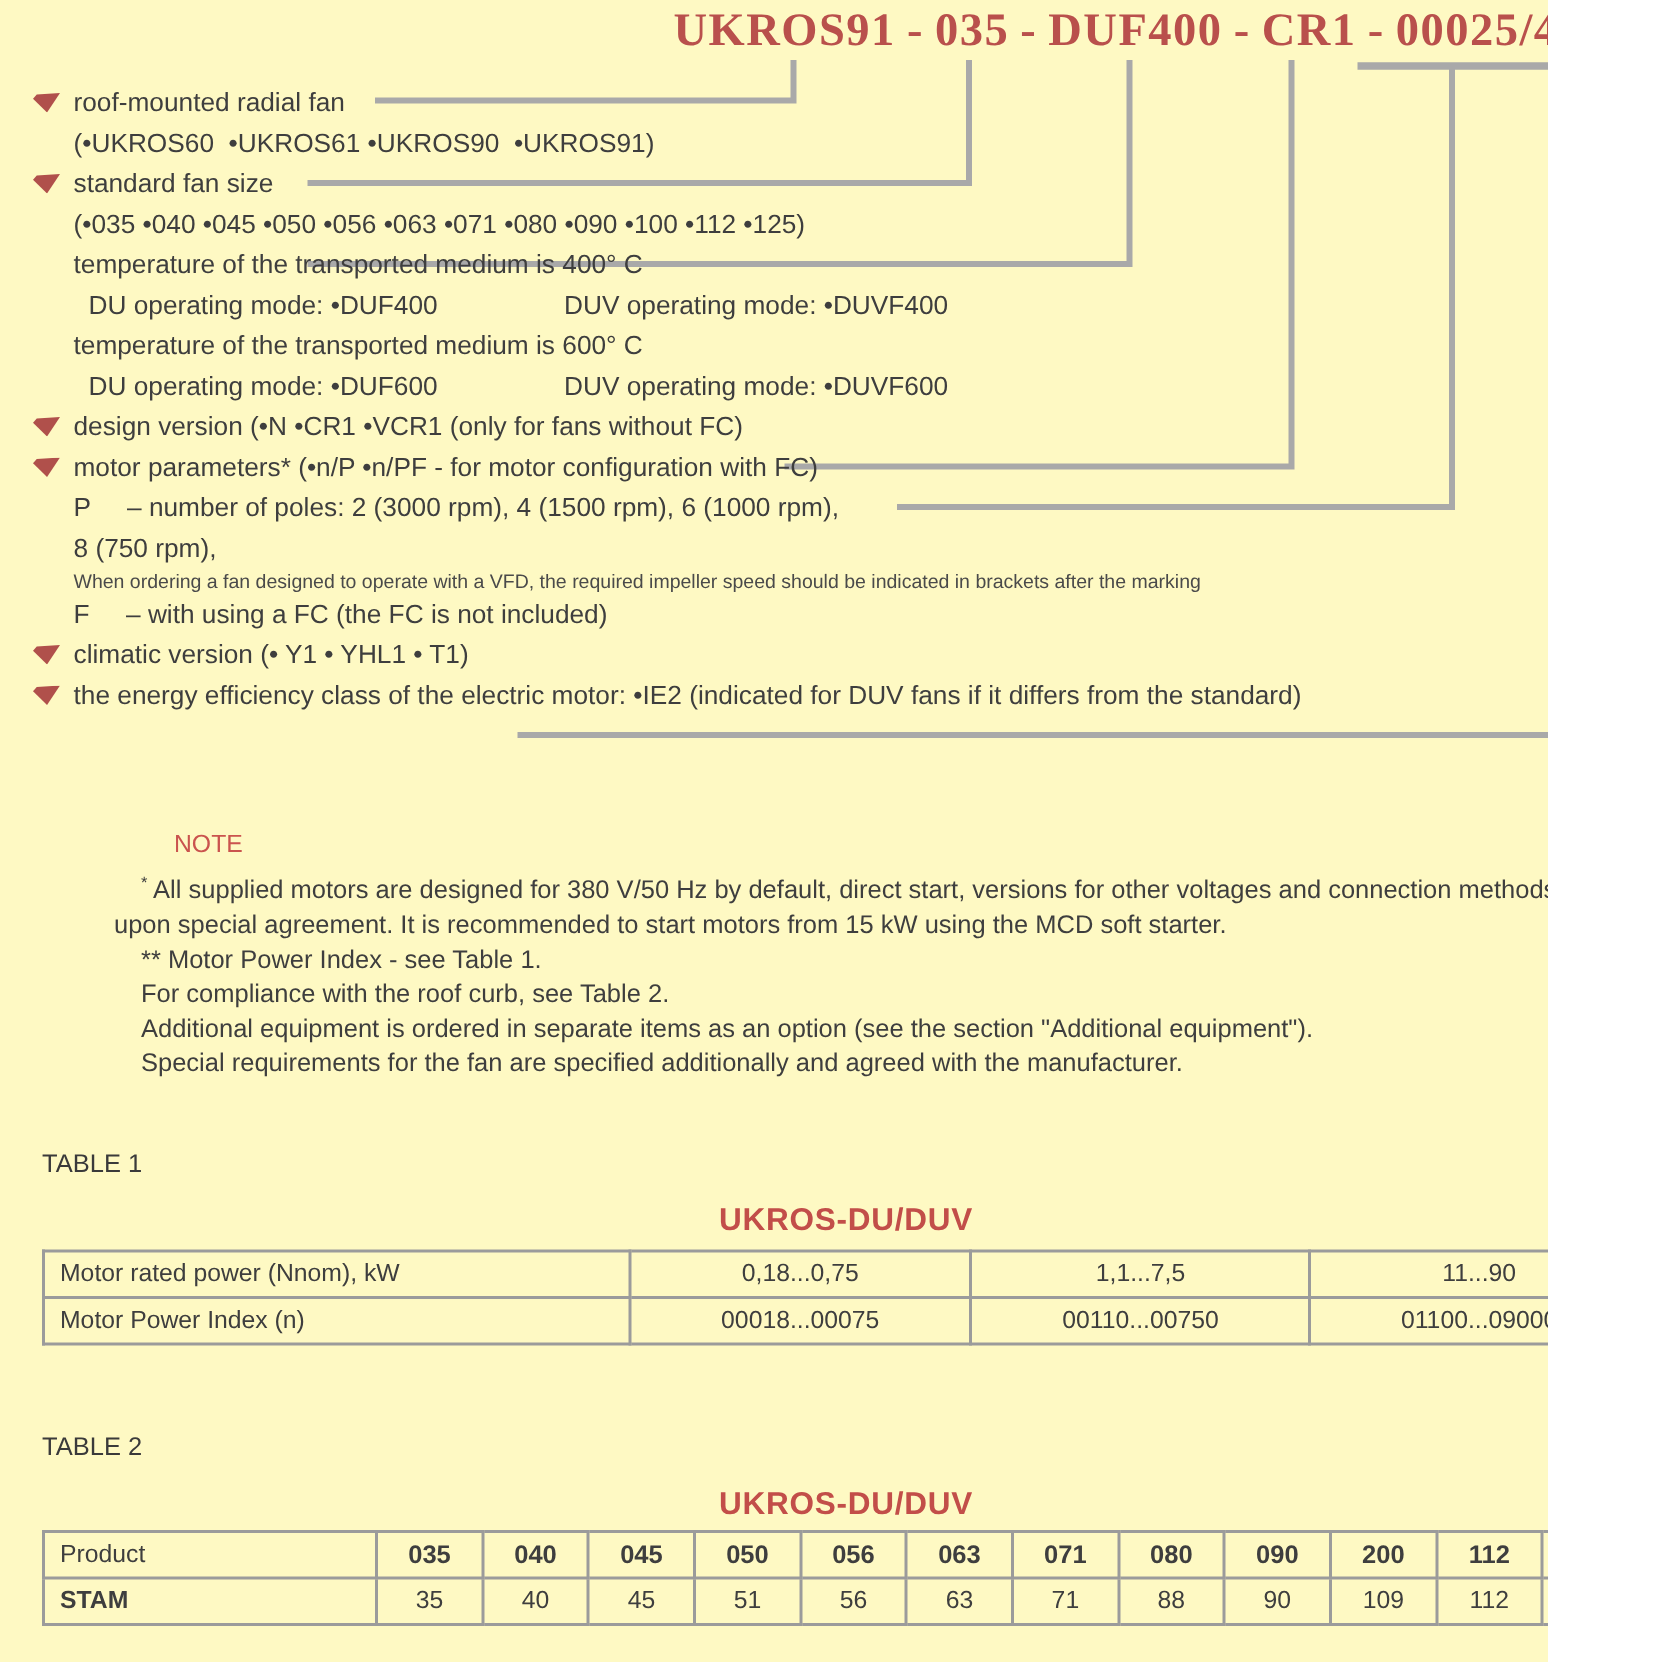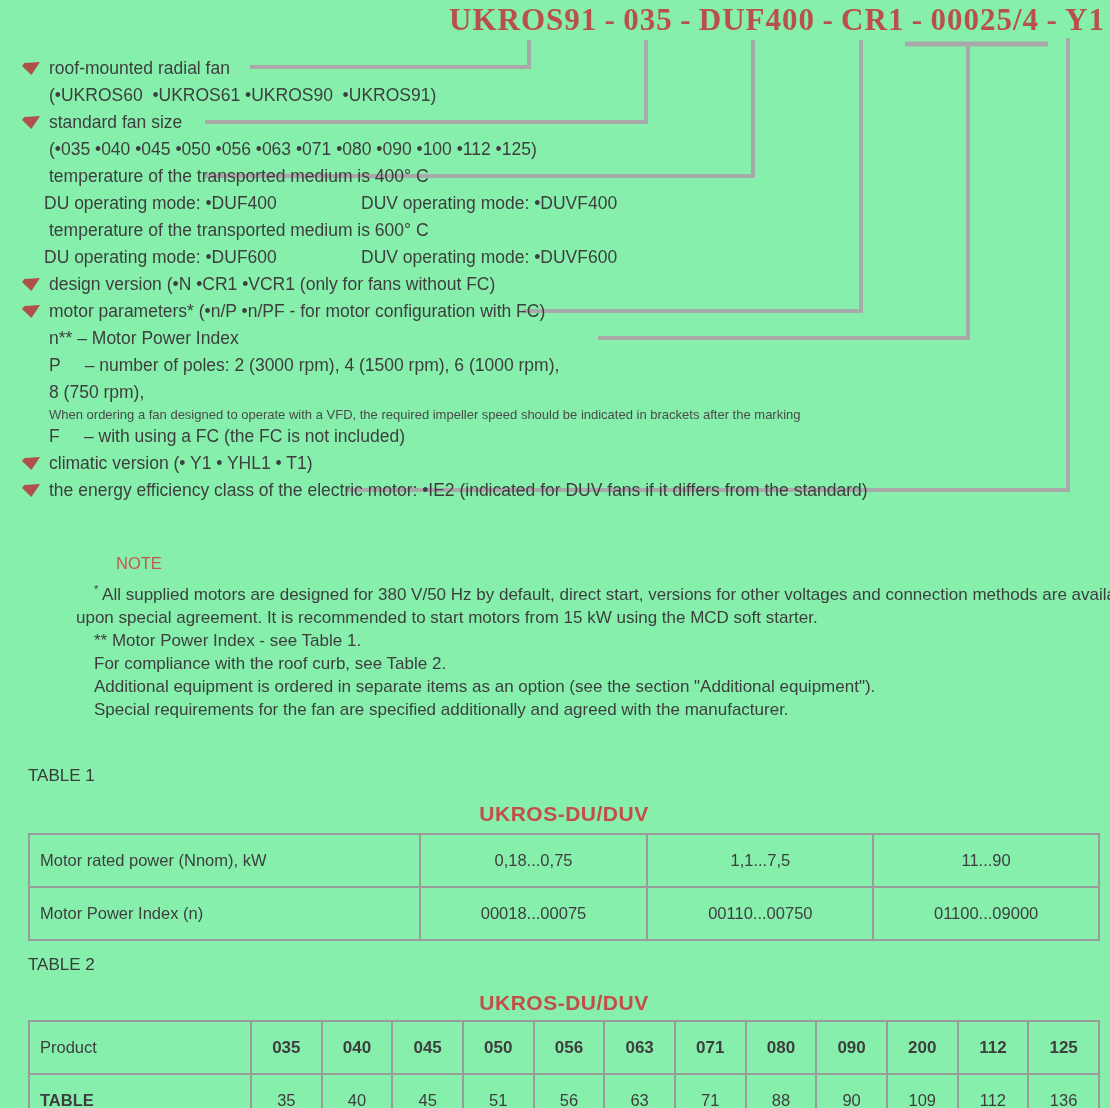--- a/index.html
+++ b/index.html
@@ -1,51 +1,51 @@
 <!DOCTYPE html>
 <html><head>
 <meta charset="utf-8">
 <style>
   html,body{margin:0;padding:0;background:#ffffff;}
-  .page{position:relative;width:1110px;height:1108px;background:#86efac;overflow:hidden;
+  .page{position:relative;width:1032px;height:1108px;background:#fef9c3;overflow:hidden;
         font-family:"Liberation Sans","DejaVu Sans",sans-serif;color:#3e3e3e;}
 
   
   .model-code{position:absolute;left:449px;top:2px;width:656px;display:flex;
               justify-content:space-between;align-items:baseline;
               font-family:"Liberation Serif","DejaVu Serif",serif;font-weight:bold;
               font-size:31px;letter-spacing:1px;color:#b9504c;white-space:nowrap;}
 
   
   .callouts{position:absolute;left:0;top:0;pointer-events:none;}
 
   
   .spec{position:absolute;left:0;top:55px;width:1110px;}
   .row{position:relative;height:27px;line-height:27px;padding-left:49px;
        font-size:17.5px;white-space:pre;}
   .row.small{height:17px;line-height:17px;font-size:13px;color:#4a4a4a;}
-  .row.ind2{padding-left:44px;}
+  .row.ind2{padding-left:44px;margin-left:15px;}
   .mk{position:absolute;left:22px;top:7px;width:18px;height:13px;background:#b0504b;
       clip-path:polygon(0 30%,14% 8%,100% 0,52% 100%);}
   .col1{display:inline-block;width:317px;}
 
   
   .note{position:absolute;left:28px;top:552px;width:1068px;font-size:17px;line-height:23px;margin-left:48px;}
   .note-label{margin-left:40px;color:#ca544e;font-size:16.5px;line-height:22px;margin-bottom:4px;}
   .note p{margin:0;text-indent:18px;}
   .note .nline{text-indent:18px;}
   sup{font-size:11px;vertical-align:super;}
 
   
   .tlabel{position:absolute;left:28px;width:1072px;font-size:17px;color:#3a3a3a;}
   .tsub{position:absolute;left:28px;width:1072px;text-align:center;font-size:21px;
         font-weight:bold;color:#c24e49;letter-spacing:0.5px;}
   table{position:absolute;left:28px;width:1072px;border-collapse:collapse;table-layout:fixed;
         font-size:16.5px;color:#3e3e3e;}
-  td{border:2px solid #9b9b9b;text-align:center;padding:11px;height:29px;}
+  td{border:2px solid #9b9b9b;text-align:center;padding:0;height:29px;}
   td.lbl{text-align:left;padding-left:10px;}
   #table1{top:833px;}
   #table2{top:1020px;}
   #table2 td.hdr{font-weight:bold;font-size:17px;}
   #table2 td.stam{font-weight:bold;}
 </style>
 </head>
 <body>
 
 <div class="page">
@@ -80,21 +80,20 @@
     <div class="row"><span class="mk"></span><span>roof-mounted radial fan</span></div>
     <div class="row"><span>(•UKROS60  •UKROS61 •UKROS90  •UKROS91)</span></div>
     <div class="row"><span class="mk"></span><span>standard fan size</span></div>
     <div class="row"><span>(•035 •040 •045 •050 •056 •063 •071 •080 •090 •100 •112 •125)</span></div>
     <div class="row"><span>temperature of the transported medium is 400° C</span></div>
     <div class="row ind2"><span class="col1">DU operating mode: •DUF400</span><span>DUV operating mode: •DUVF400</span></div>
     <div class="row"><span>temperature of the transported medium is 600° C</span></div>
     <div class="row ind2"><span class="col1">DU operating mode: •DUF600</span><span>DUV operating mode: •DUVF600</span></div>
     <div class="row"><span class="mk"></span><span>design version (•N •CR1 •VCR1 (only for fans without FC)</span></div>
     <div class="row"><span class="mk"></span><span>motor parameters* (•n/P •n/PF - for motor configuration with FC)</span></div>
-    <div class="row"><span>n** – Motor Power Index</span></div>
     <div class="row"><span>P     – number of poles: 2 (3000 rpm), 4 (1500 rpm), 6 (1000 rpm),</span></div>
     <div class="row"><span>8 (750 rpm),</span></div>
     <div class="row small"><span>When ordering a fan designed to operate with a VFD, the required impeller speed should be indicated in brackets after the marking</span></div>
     <div class="row"><span>F     – with using a FC (the FC is not included)</span></div>
     <div class="row"><span class="mk"></span><span>climatic version (• Y1 • YHL1 • T1)</span></div>
     <div class="row"><span class="mk"></span><span>the energy efficiency class of the electric motor: •IE2 (indicated for DUV fans if it differs from the standard)</span></div>
   </div>
 
   <div class="note">
     <div class="note-label">NOTE</div>
@@ -158,21 +157,21 @@
       <td class="hdr">056</td>
       <td class="hdr">063</td>
       <td class="hdr">071</td>
       <td class="hdr">080</td>
       <td class="hdr">090</td>
       <td class="hdr">200</td>
       <td class="hdr">112</td>
       <td class="hdr">125</td>
     </tr>
     <tr style="height:31px;">
-      <td class="lbl stam">TABLE</td>
+      <td class="lbl stam">STAM</td>
       <td>35</td>
       <td>40</td>
       <td>45</td>
       <td>51</td>
       <td>56</td>
       <td>63</td>
       <td>71</td>
       <td>88</td>
       <td>90</td>
       <td>109</td>

